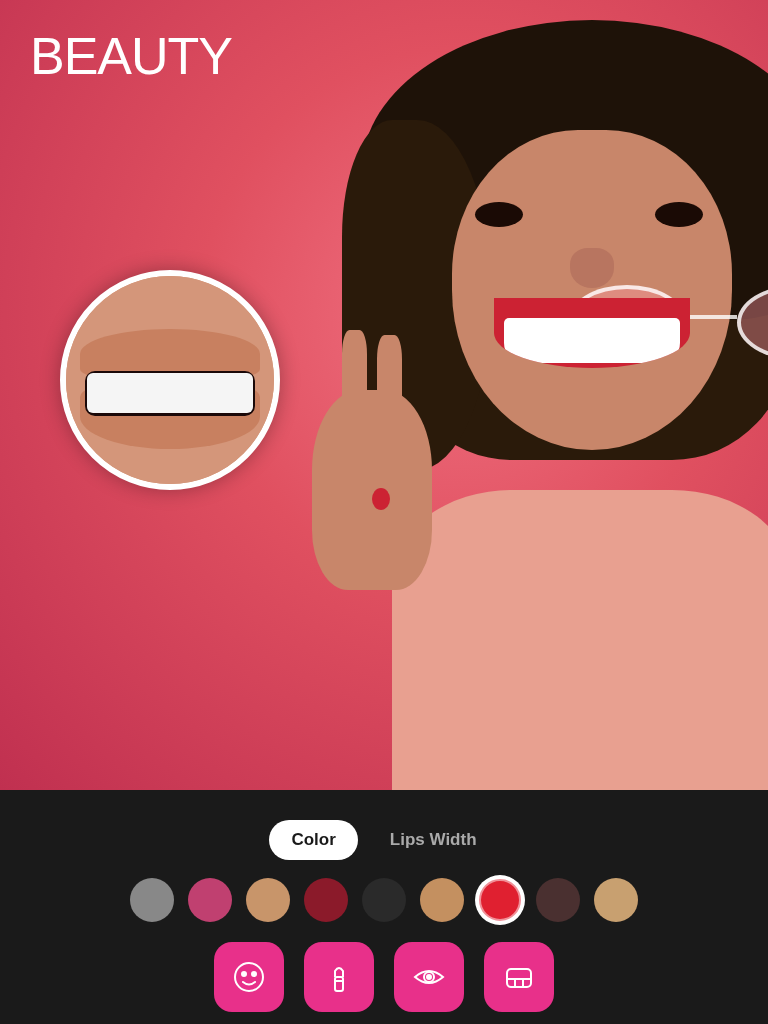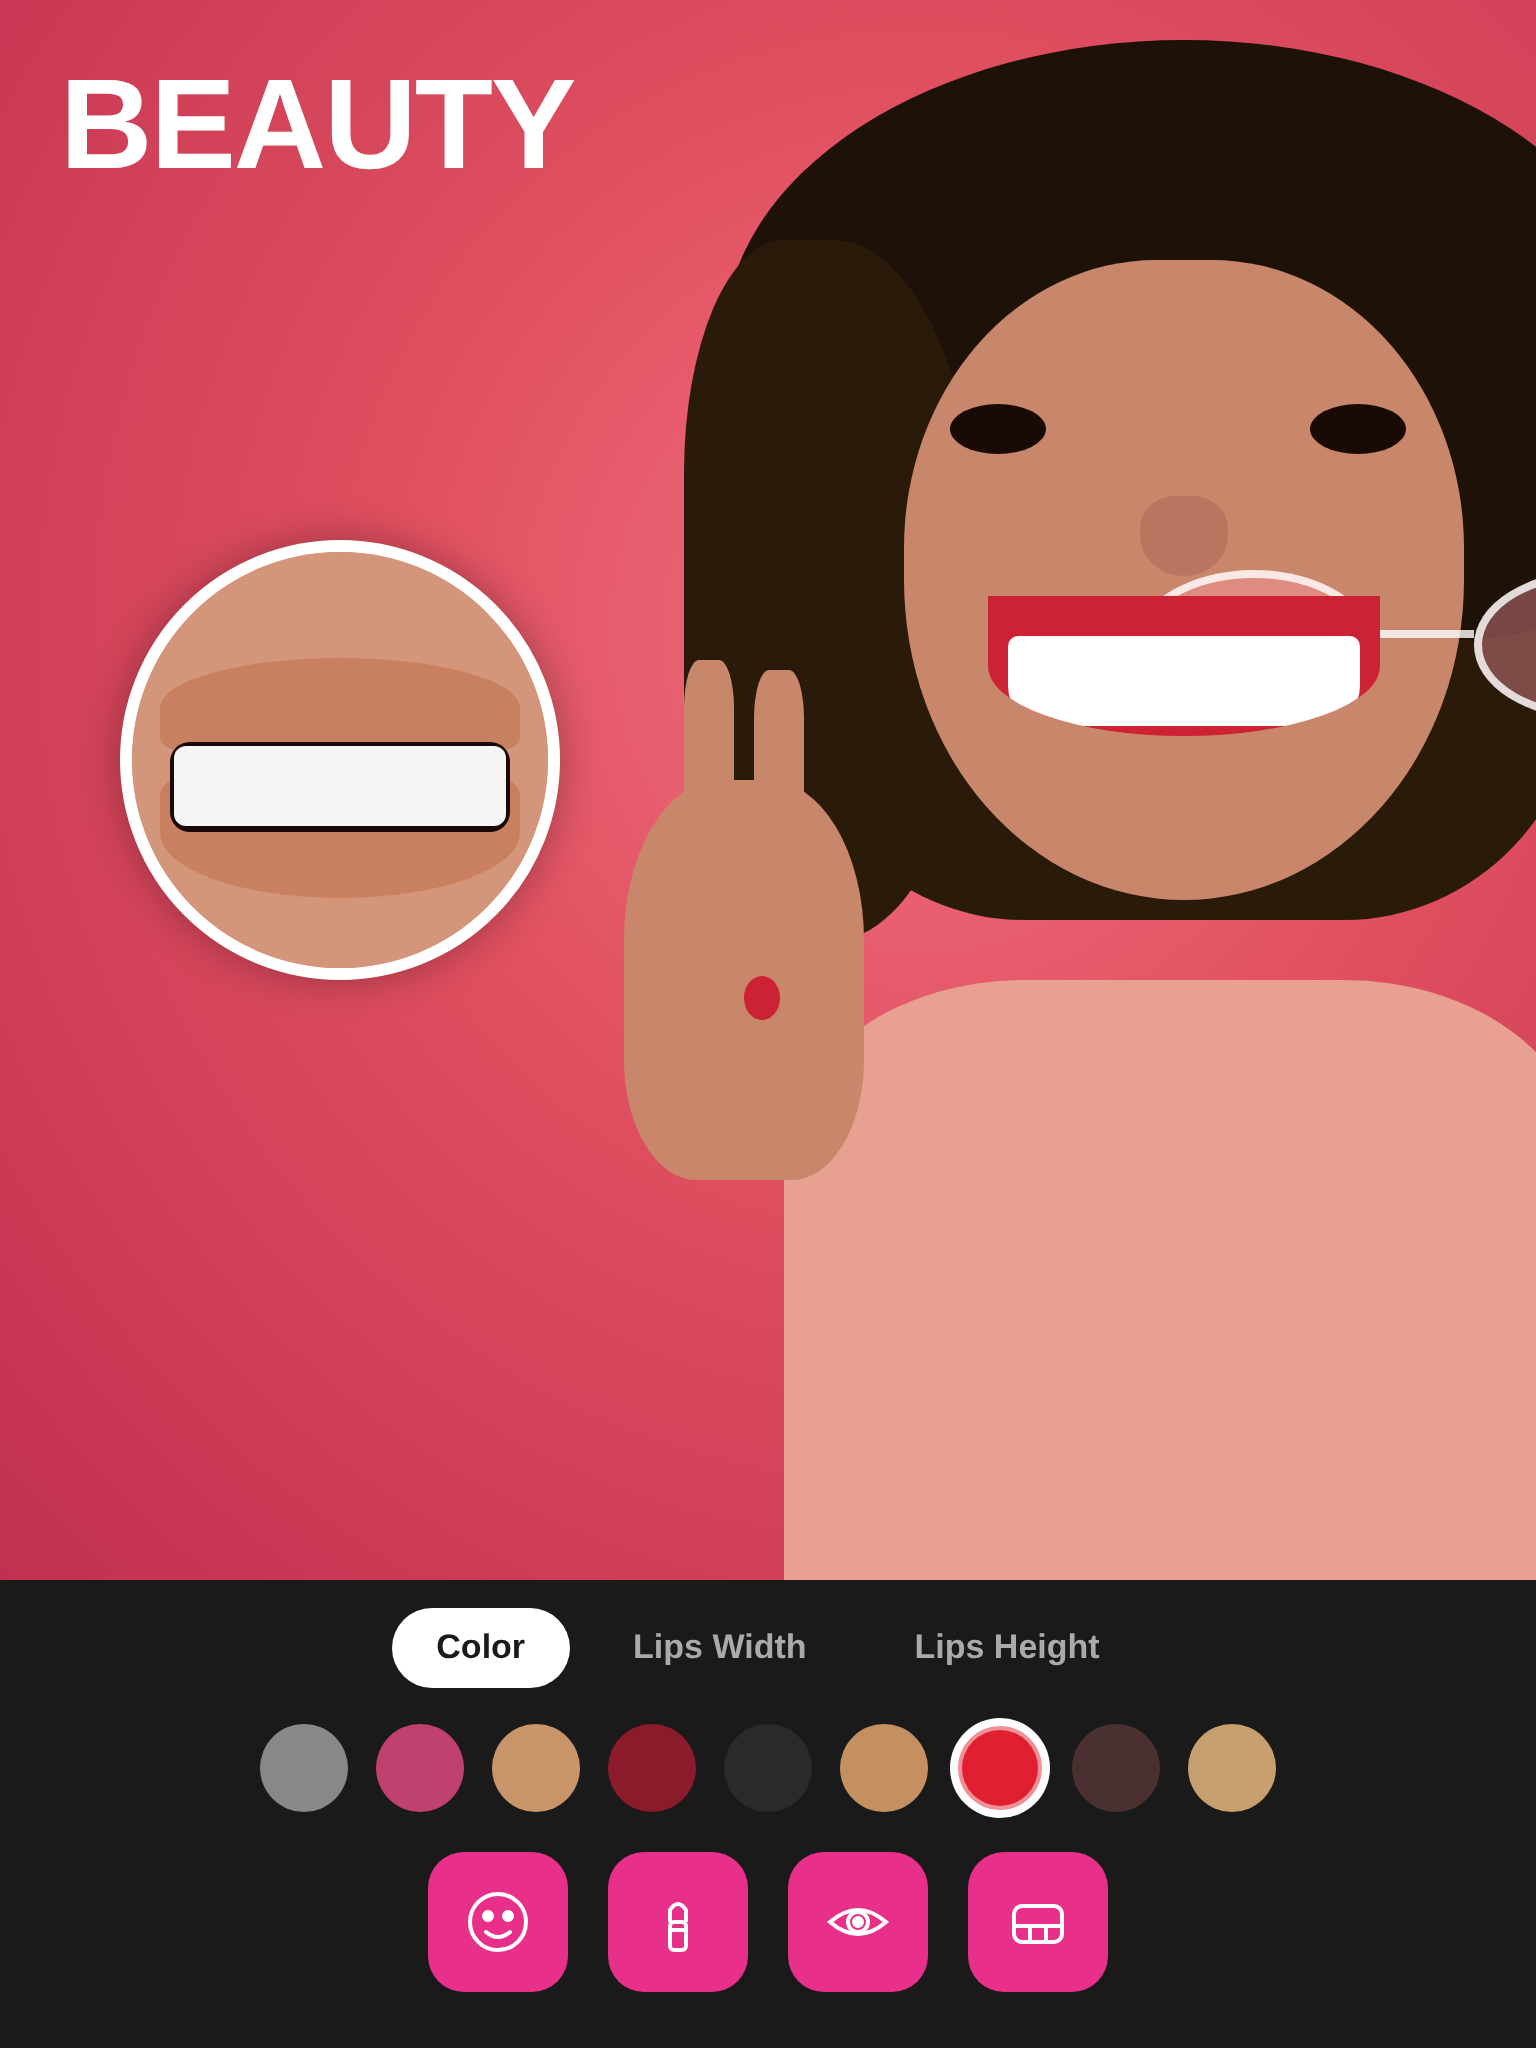--- a/index.html
+++ b/index.html
@@ -28,22 +28,22 @@
     }
 
     
     .title-overlay {
       position: absolute;
       top: 30px;
       left: 30px;
       z-index: 10;
     }
     .title-text {
-      font-size: 64px;
-      font-weight: 700;
+      font-size: 52px;
+      font-weight: 400;
       color: white;
       line-height: 1.0;
       text-transform: uppercase;
       letter-spacing: -1px;
       text-align: center;
     }
 
     
     .person {
       position: absolute;
@@ -282,21 +282,21 @@
       height: 234px;
       background: #1a1a1a;
       z-index: 30;
     }
 
     
     .tab-bar {
       display: flex;
       align-items: center;
       justify-content: center;
-      padding: 14px 20px 10px;
+      padding: 30px 20px 10px;
       gap: 10px;
     }
 
     .tab-item {
       padding: 10px 22px;
       border-radius: 30px;
       font-size: 17px;
       font-weight: 700;
       cursor: pointer;
       color: #aaa;
@@ -409,21 +409,20 @@
       <div style="position:absolute;top:44px;left:12px;width:166px;height:40px;background:#f5f5f5;border-radius:6px;z-index:4;"></div>
     </div>
   </div>
 </div>
 
 <div class="bottom-panel">
 
   <div class="tab-bar">
     <button class="tab-item active">Color</button>
     <button class="tab-item">Lips Width</button>
-    <button class="tab-item">Lips Height</button>
   </div>
 
   <div class="color-swatches">
   <div class="swatch" style="background: rgb(136, 136, 136);"></div>
       <div class="swatch" style="background: rgb(192, 64, 112);"></div>
       <div class="swatch" style="background: rgb(200, 149, 106);"></div>
       <div class="swatch" style="background: rgb(139, 26, 42);"></div>
       <div class="swatch" style="background: rgb(42, 42, 42);"></div>
       <div class="swatch" style="background: rgb(196, 144, 96);"></div>
       <div class="swatch selected" style="background: rgb(224, 32, 48); border: 3px solid rgba(255, 255, 255, 0.5); box-shadow: white 0px 0px 0px 3px;"></div>

